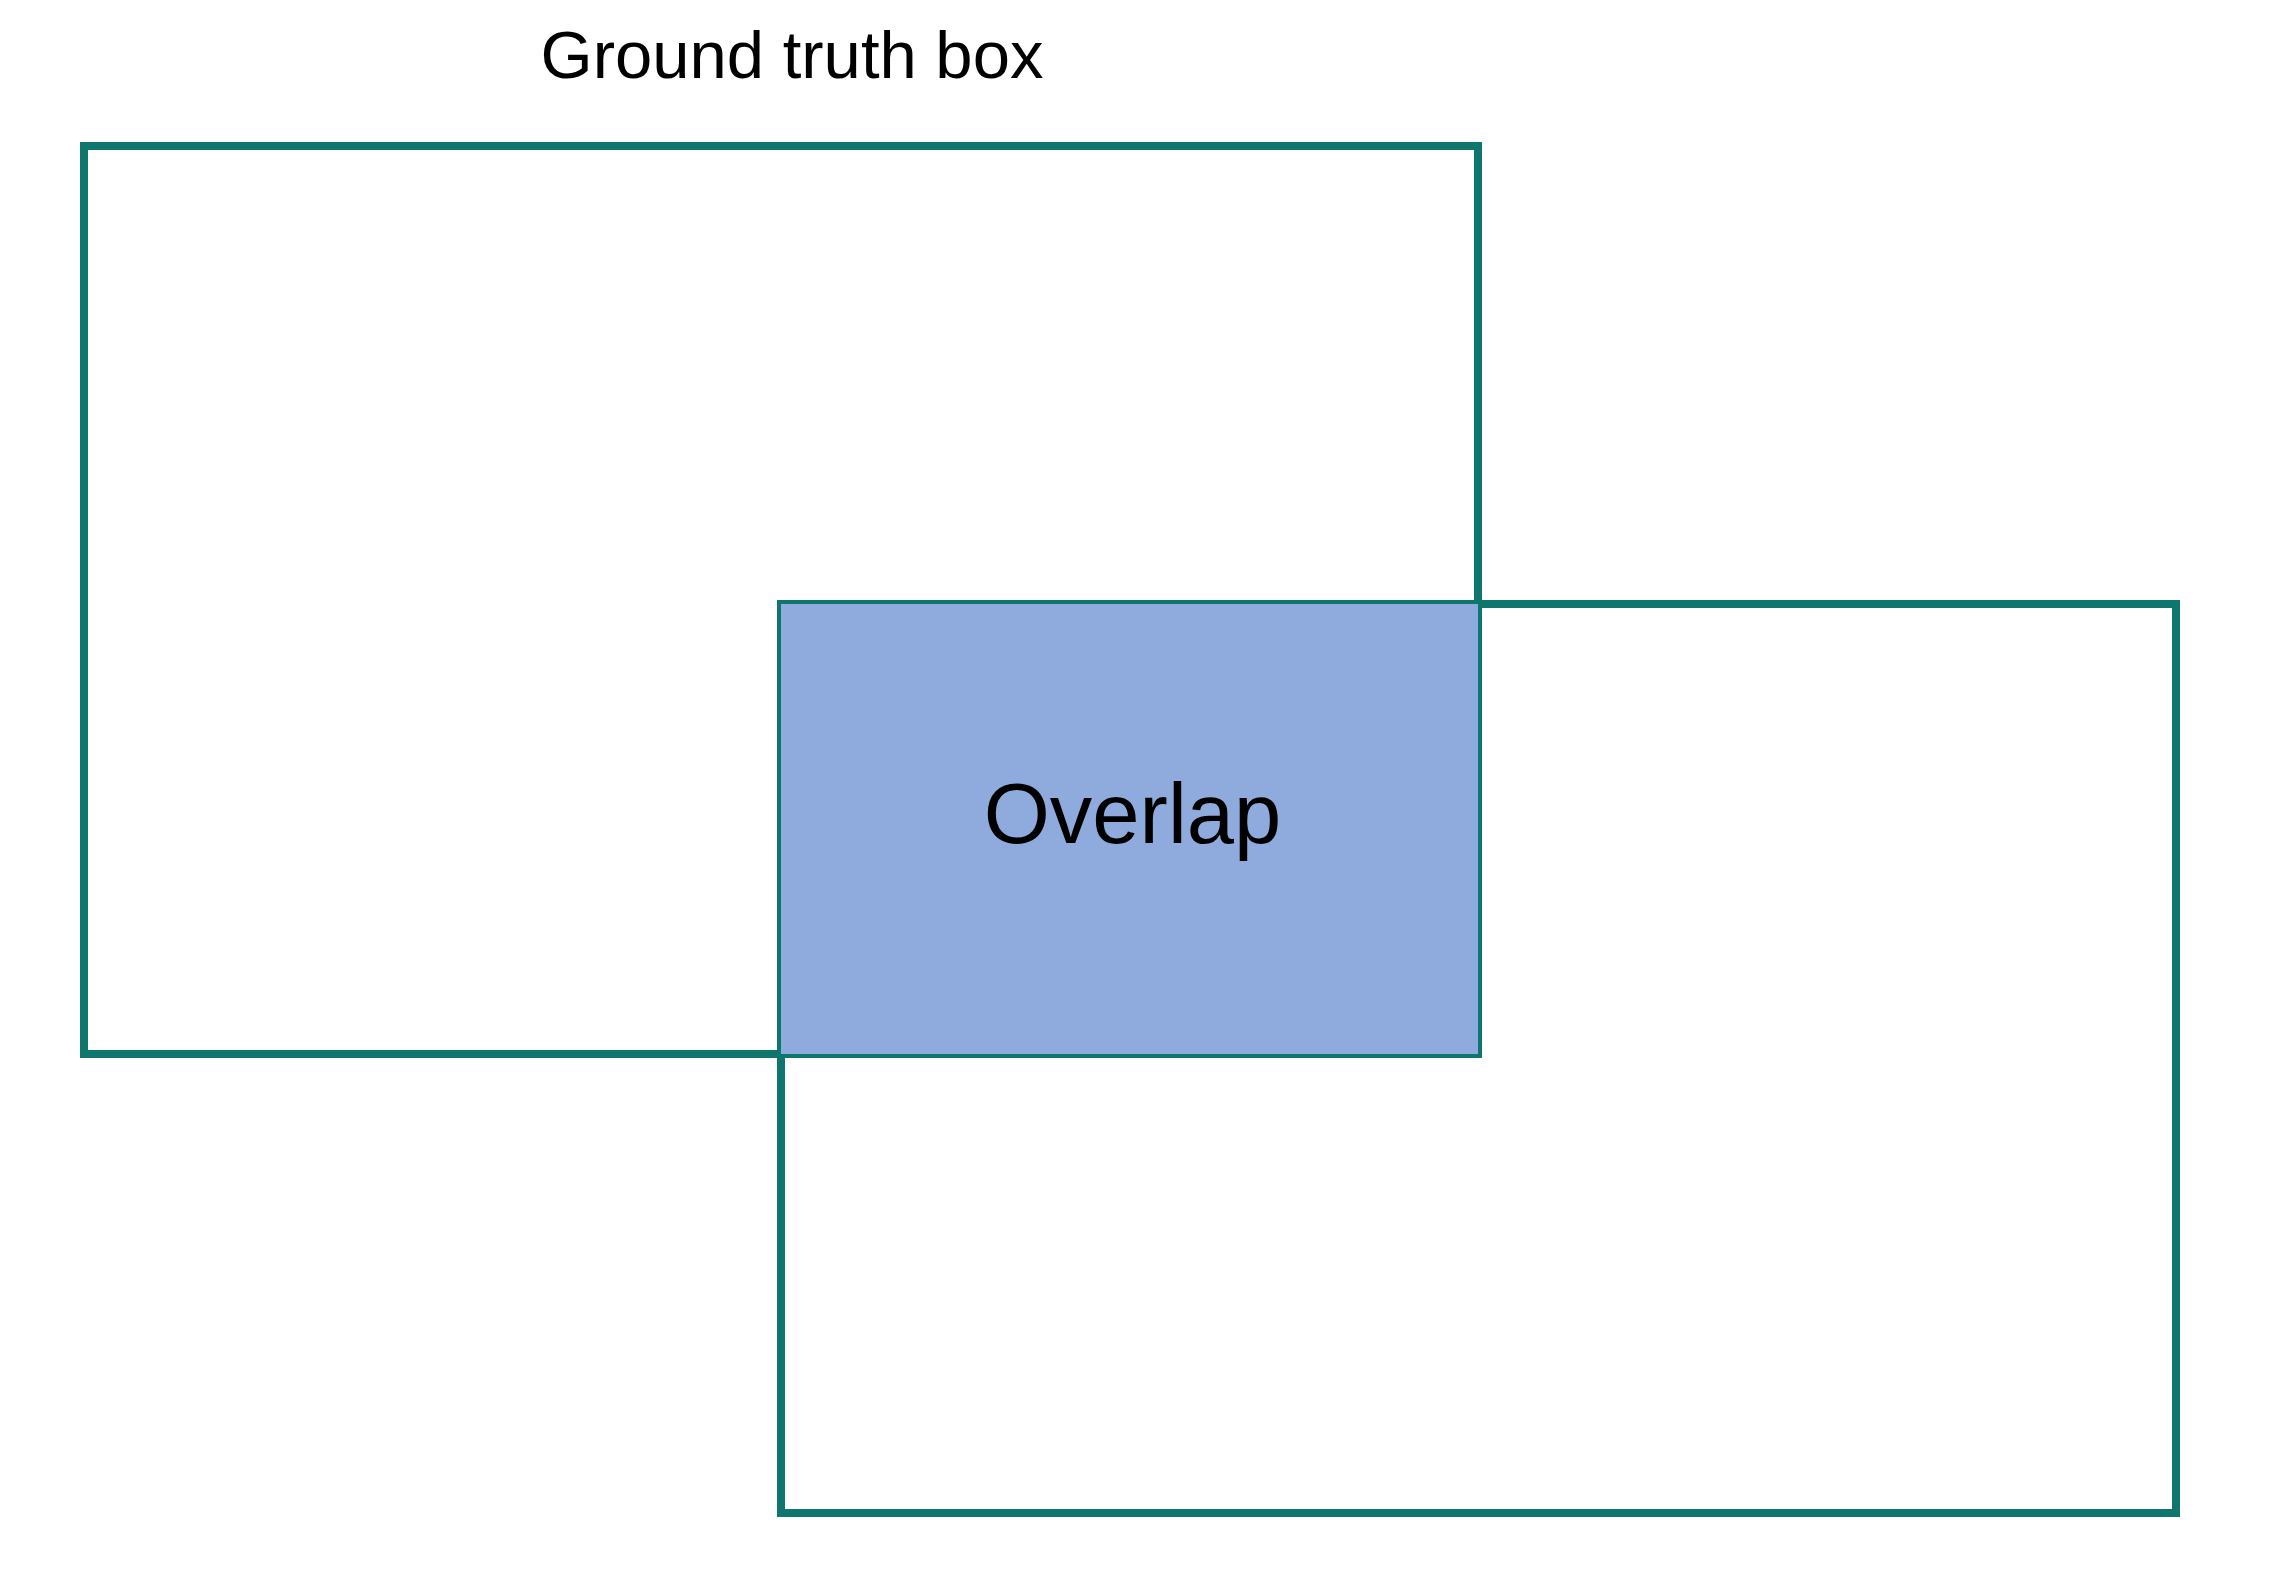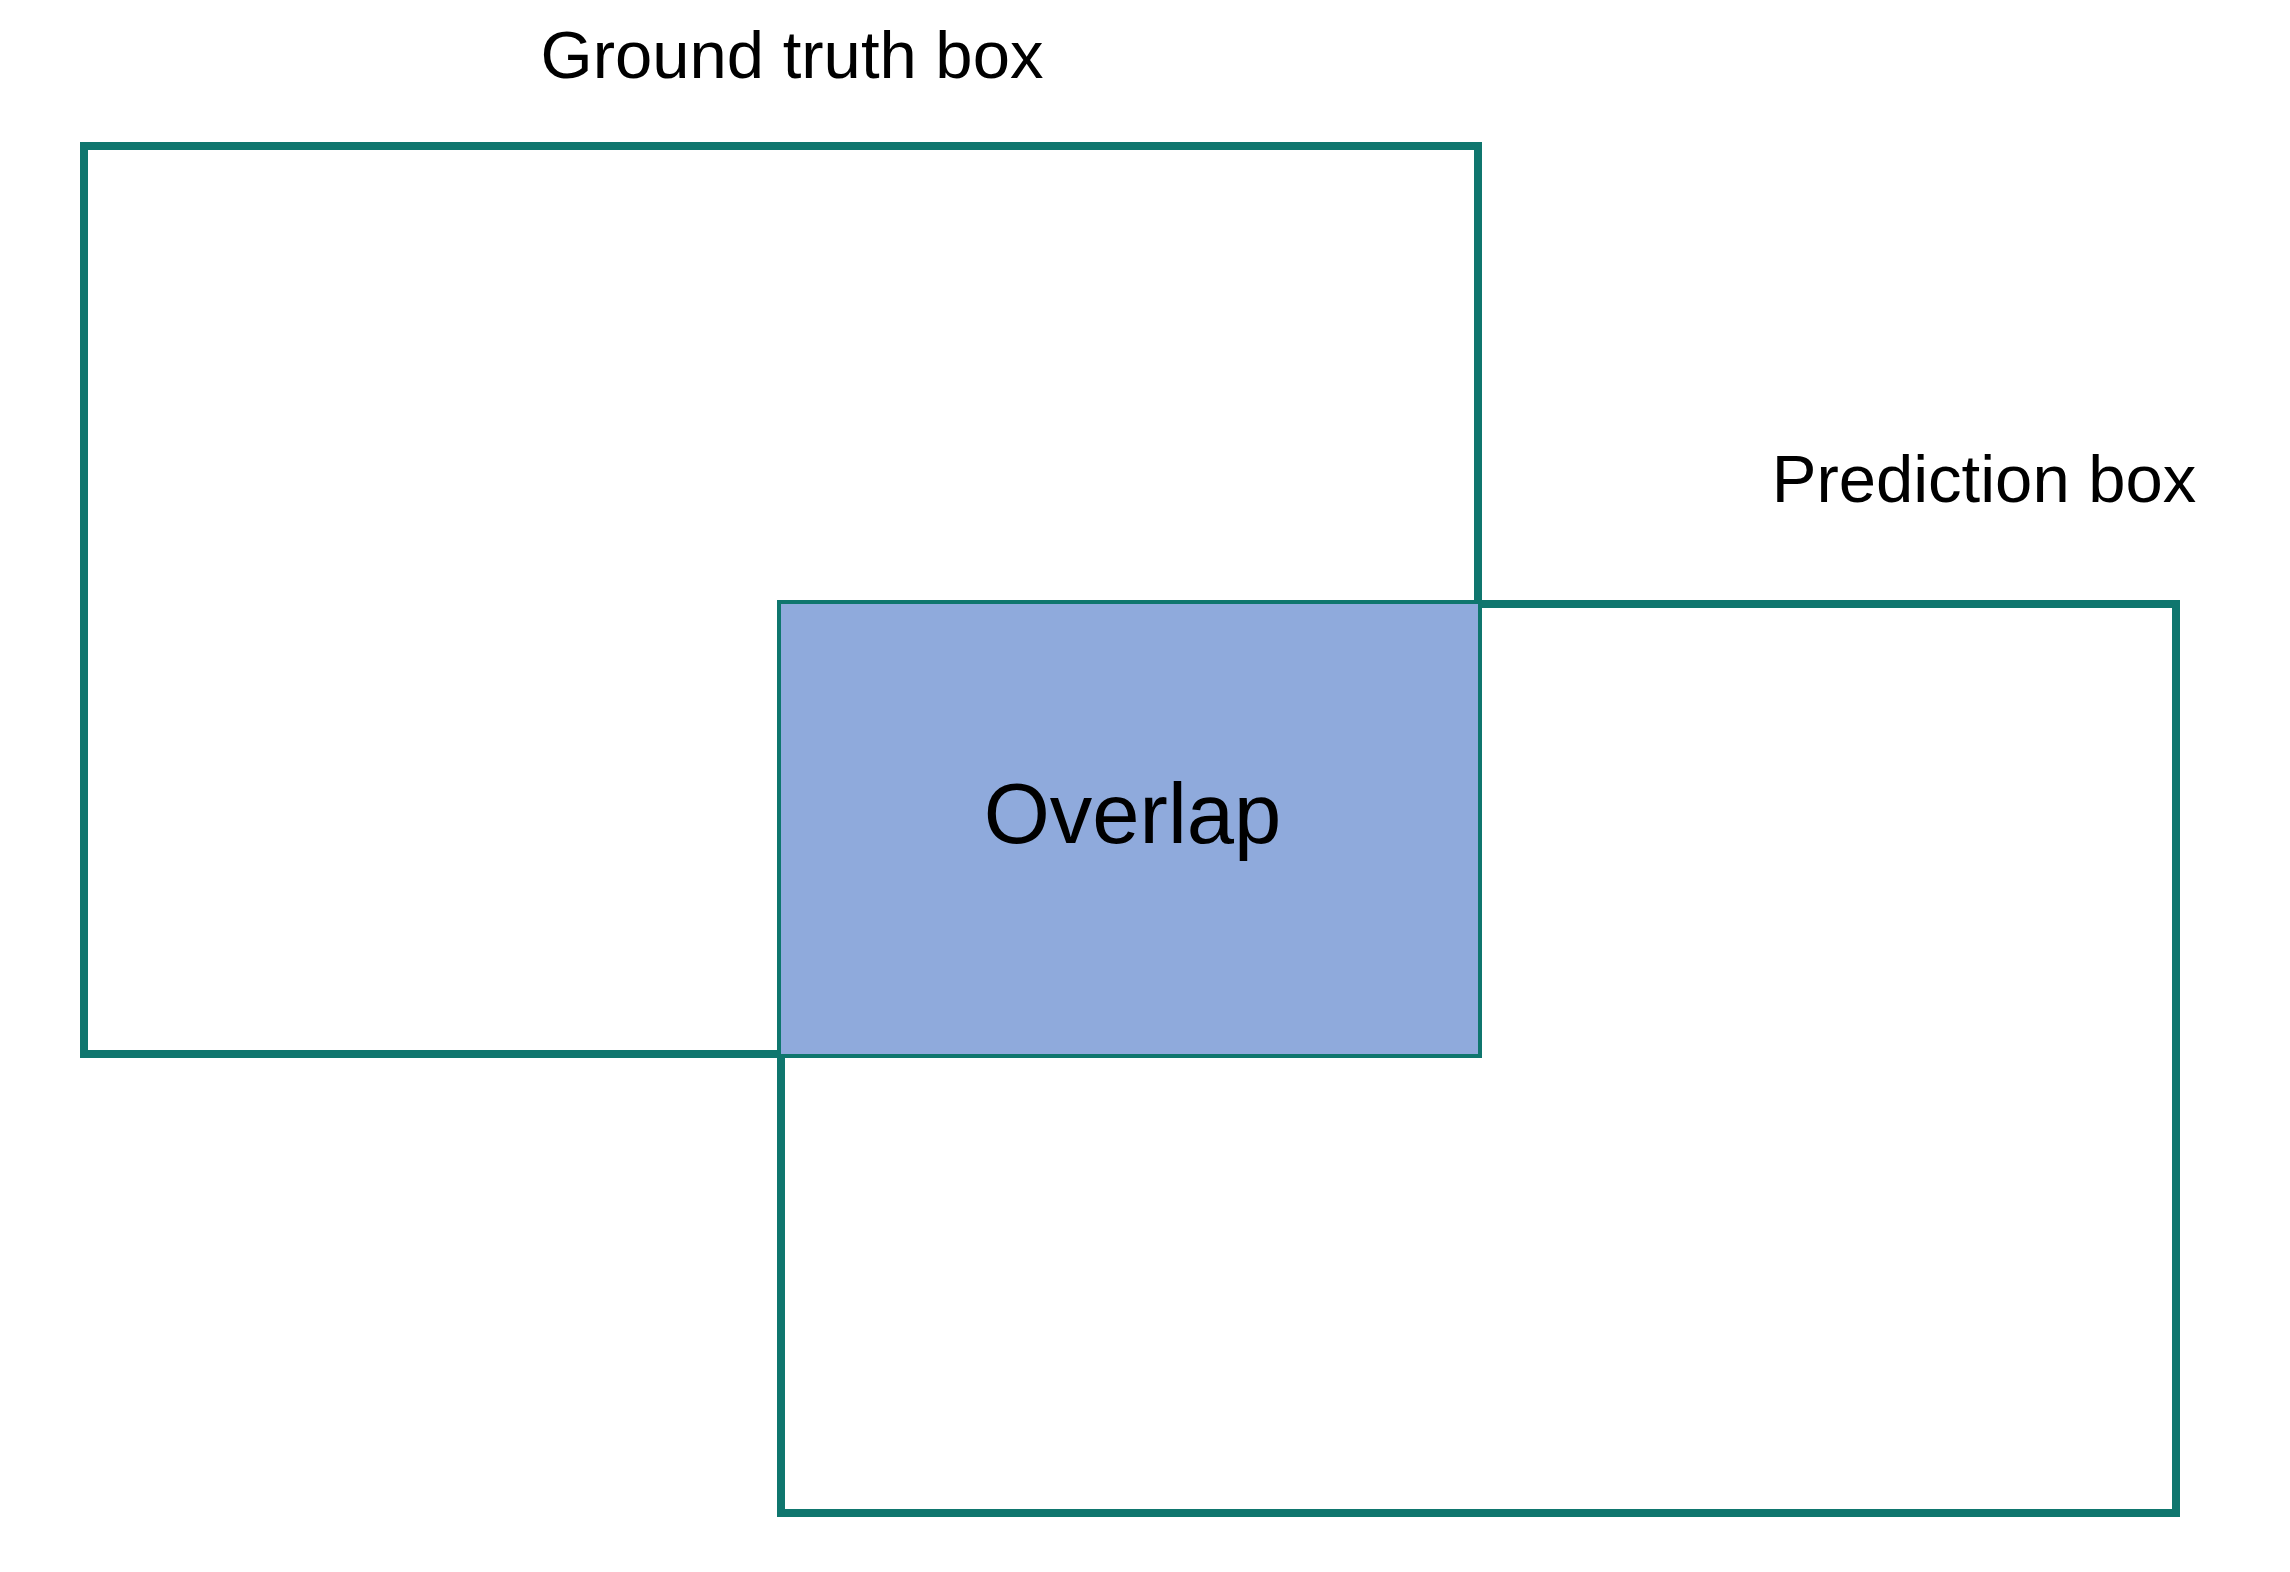--- a/index.html
+++ b/index.html
@@ -68,21 +68,20 @@
     margin-bottom: 30px;
   }
 </style>
 </head>
 <body>
 
 <div class="canvas">
 
   <div class="diagram-label label-ground-truth">Ground truth box</div>
 
-  <div class="diagram-label label-prediction">Prediction box</div>
 
   <div class="box box-ground-truth"></div>
 
   <div class="box box-prediction"></div>
 
   <div class="box box-overlap" style="background-color: rgb(143, 170, 220);">
     <span class="label-overlap">Overlap</span>
   </div>
 
 </div>

